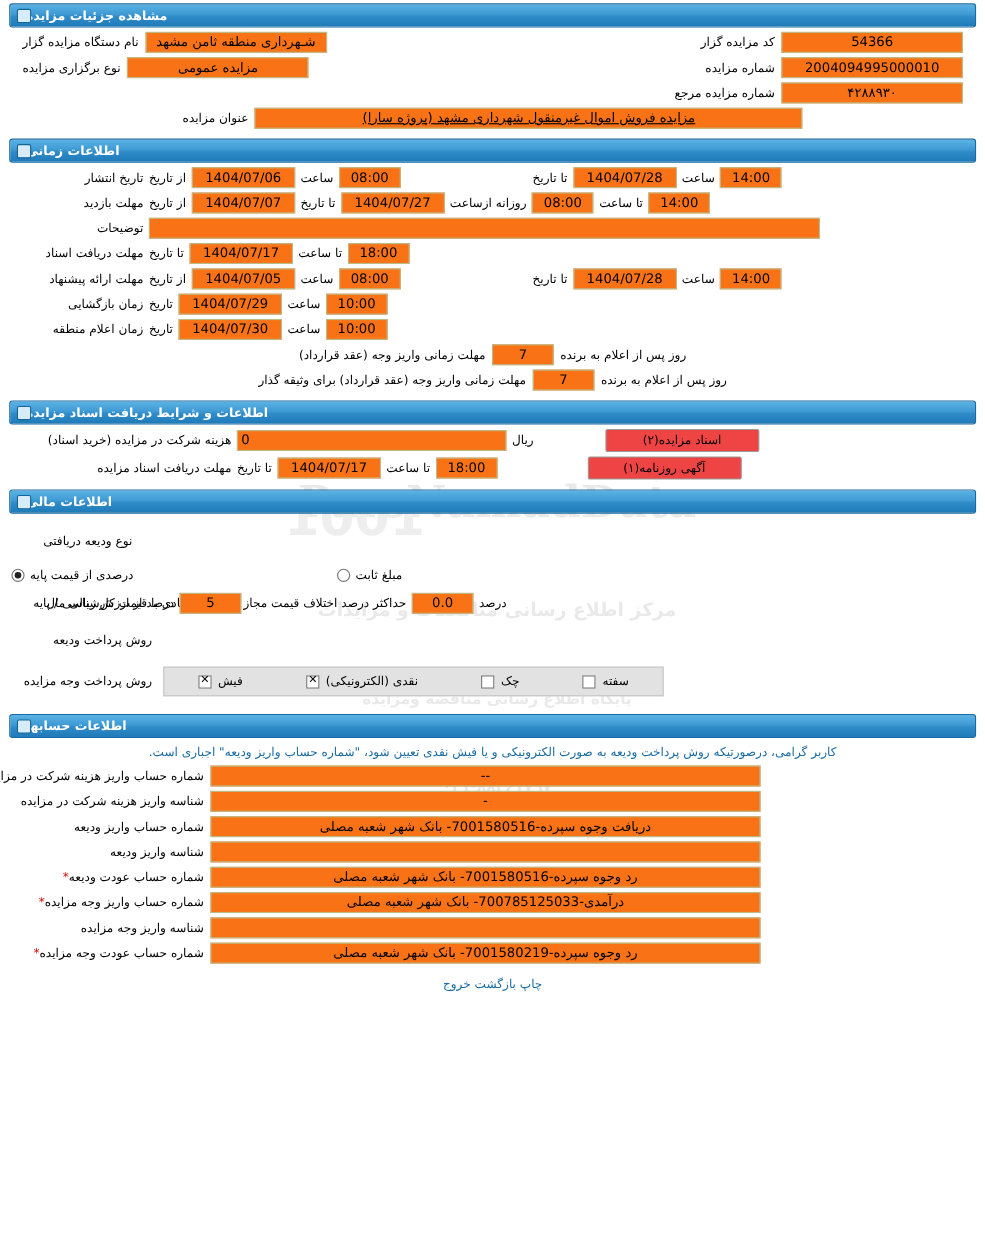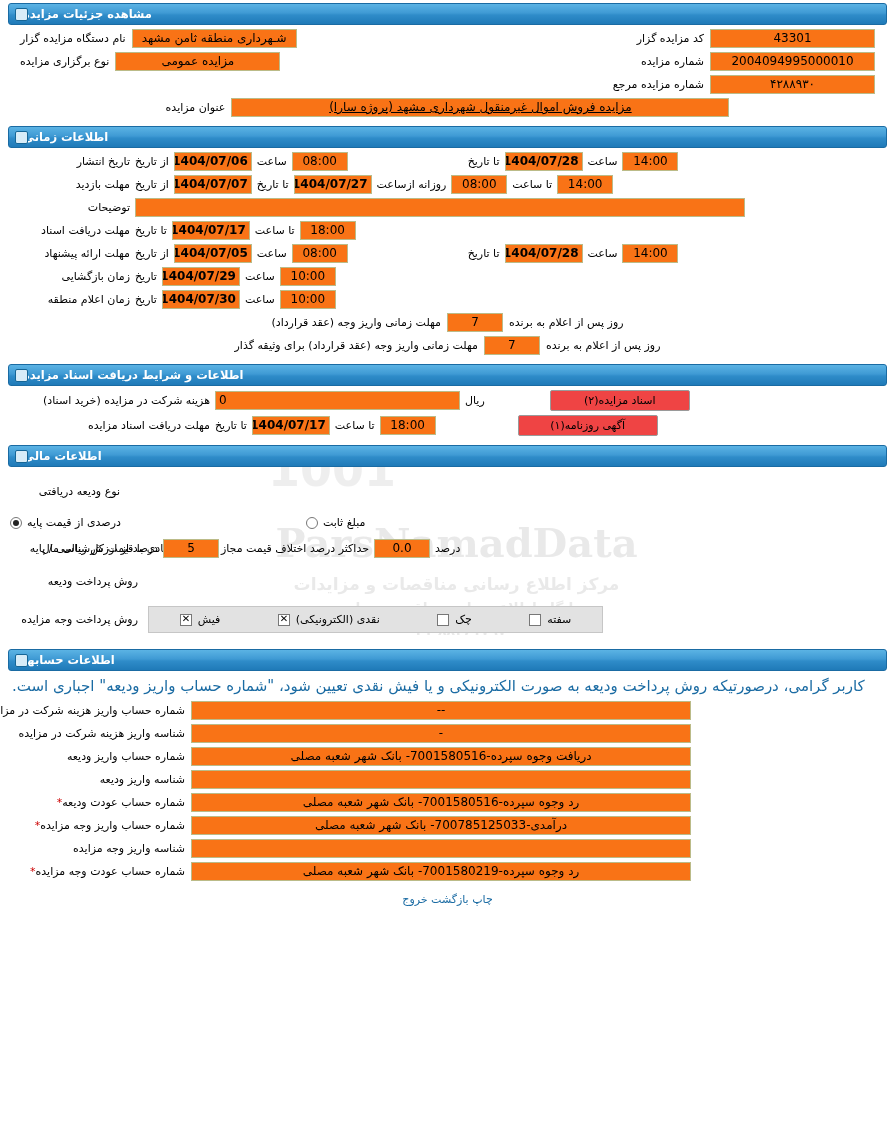--- a/index.html
+++ b/index.html
@@ -55,21 +55,21 @@
     height: 19px;
     line-height: 17px;
     font-size: 12px;
     text-align: center;
     color: #000;
     padding: 0 3px;
     overflow: hidden;
     white-space: nowrap;
   }
   .fld.small { width: 56px; }
-  .fld.mid { width: 78px; font-weight: bold; }
+  .fld.mid { width: 94px; }
   .fld.wide { width: 165px; }
   .fld.full { width: 498px; text-decoration: underline; }
 
   
   .toprow {
     display: flex;
     flex-direction: row;
     justify-content: space-between;
     padding: 0 10px;
     margin-bottom: 4px;
@@ -167,23 +167,23 @@
     align-items: center;
     gap: 10px;
     padding: 3px 10px;
   }
   .shadewrap .lbl { width: 118px; text-align: right; }
   .optgrp { display: flex; flex-direction: row-reverse; align-items: center; gap: 6px; }
   .optgrp span { font-size: 11px; }
 
   .note {
     color: #1a6ba3;
-    font-size: 15px;
+    font-size: 11px;
     padding: 4px 12px 6px 12px;
-    text-align: left;
+    text-align: center;
   }
 
   .acct-row {
     display: flex;
     flex-direction: row-reverse;
     align-items: center;
     gap: 6px;
     margin-bottom: 4px;
     padding: 0 10px;
   }
@@ -195,30 +195,30 @@
     text-align: center;
     padding: 8px 0 10px 0;
     color: #1a6ba3;
     font-size: 11px;
   }
   .footer a { color: #1a6ba3; text-decoration: none; cursor: pointer; }
 
   
   .watermark {
     position: absolute;
-    left: 18px; right: 0;
+    left: 8px; right: 0;
     top: 430px;
     height: 290px;
     pointer-events: none;
     z-index: 0;
     opacity: 0.30;
     display: flex;
     flex-direction: column;
     align-items: center;
-    justify-content: center;
+    justify-content: space-between;
   }
   .wm-main {
     font-family: "DejaVu Serif", "Liberation Serif", serif;
     font-size: 40px;
     color: #b8b8b8;
     font-weight: bold;
     letter-spacing: 0px;
   }
   .wm-sub {
     font-size: 17px;
@@ -260,21 +260,21 @@
 
   <div class="bar">
     <span class="sq"></span>
     <span class="barlabel">مشاهده جزئیات مزایده</span>
   </div>
 
   <div class="rowblock">
     <div class="toprow">
       <div class="half">
         <span class="lbl">کد مزایده گزار</span>
-        <span class="fld wide">43301</span>
+        <span class="fld wide">54366</span>
       </div>
       <div class="half">
         <span class="lbl">نام دستگاه مزایده گزار</span>
         <span class="fld wide">شـهرداری منطقه ثامن مشهد</span>
       </div>
     </div>
 
     <div class="toprow">
       <div class="half">
         <span class="lbl">شماره مزایده</span>

